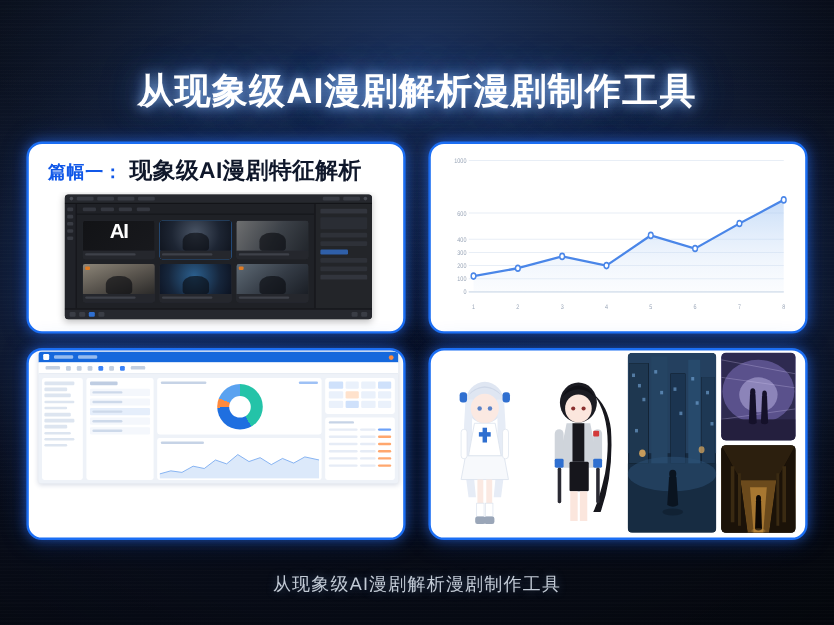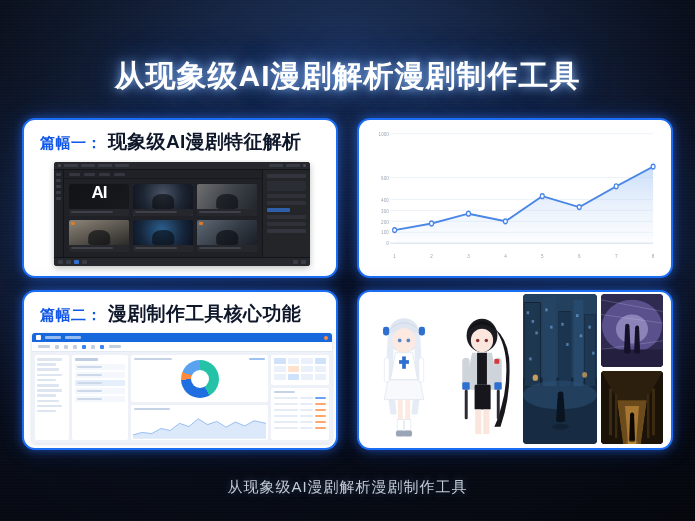--- a/index.html
+++ b/index.html
@@ -416,24 +416,20 @@
               <circle cx="217.14285714285714" cy="68.3" r="2" fill="#ffffff" stroke="#4a86e8" stroke-width="1.2"></circle>
               <circle cx="254.57142857142858" cy="51.199999999999996" r="2" fill="#ffffff" stroke="#4a86e8" stroke-width="1.2"></circle>
               <circle cx="292" cy="35.00000000000001" r="2" fill="#ffffff" stroke="#4a86e8" stroke-width="1.2"></circle>
             </g>
         </svg>
       </div>
     </div>
   </div>
 
   <div class="card">
-    <div class="card-head">
-      <span class="card-tag">篇幅二：</span>
-      <span class="card-title">漫剧制作工具核心功能</span>
-    </div>
     <div class="card-body">
       <div class="dash">
         <div class="d-top">
           <span class="logo"></span>
           <i></i>
           <i></i>
           <span class="sp"></span>
           <span class="av"></span>
         </div>
         <div class="d-tools">

